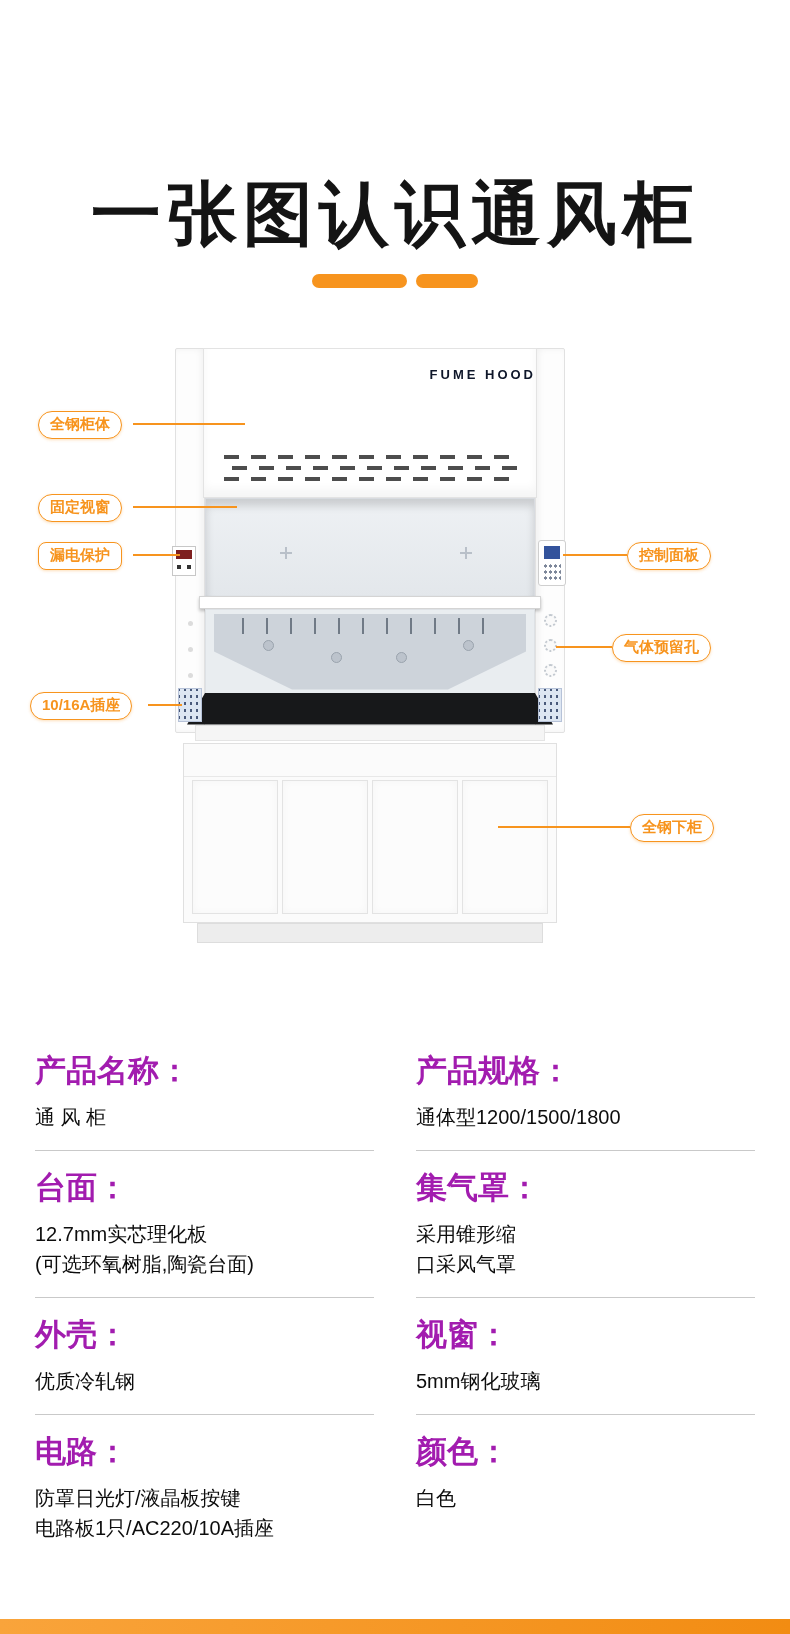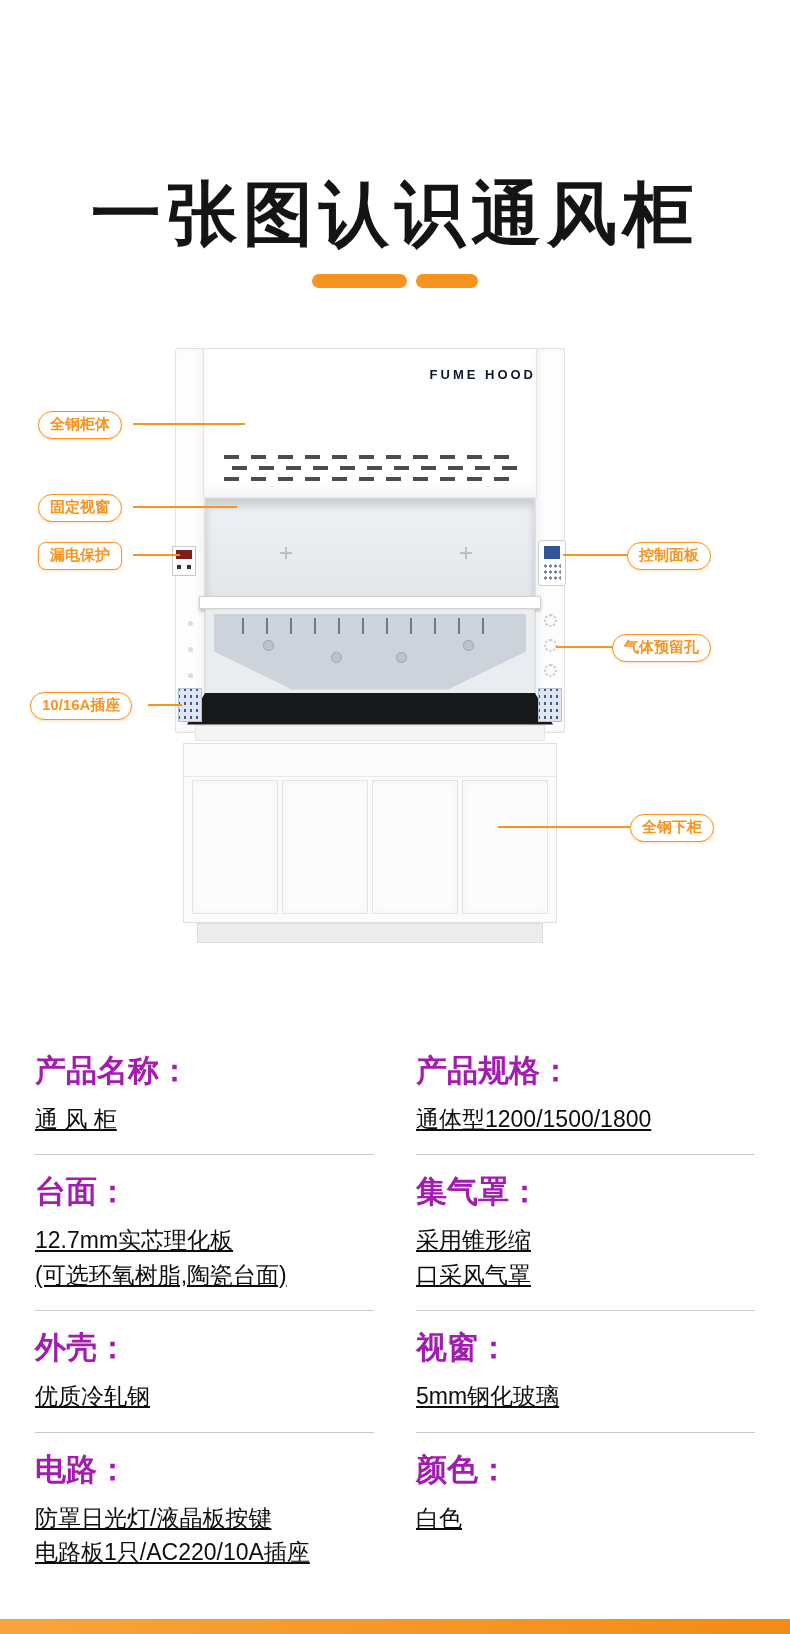--- a/index.html
+++ b/index.html
@@ -86,21 +86,21 @@
   .callout { position:absolute; background:#fff; border:1.5px solid #F7941E; color:#F7941E;
     font-size:15px; font-weight:600; padding:3px 11px 4px; border-radius:15px; white-space:nowrap;
     box-shadow:0 1px 3px rgba(247,148,30,.3); z-index:6; }
   .cline { position:absolute; height:2px; background:#F7941E; z-index:5; }
 
   
   .specs { padding:36px 35px 0; display:grid; grid-template-columns:1fr 1fr; column-gap:42px; }
   .spec-item { border-bottom:1px solid #c9c9c9; padding:16px 0 18px; }
   .spec-col .spec-item:last-child { border-bottom:none; }
   .spec-heading { font-size:31px; font-weight:700; color:#a21caf; margin-bottom:10px; }
-  .spec-body { font-size:23px; color:#0d0d0d; line-height:1.5; white-space:pre-line;text-decoration:underline; }
+  .spec-body { font-size:20px; color:#0d0d0d; line-height:1.5; white-space:pre-line; }
 
   .bottom-bar { position:absolute; left:0; right:0; bottom:0; height:15px;
     background:linear-gradient(90deg,#f9a43b,#f28c12); }
 </style>
 </head>
 <body>
 
 <div class="page">
 
   <div class="header">

